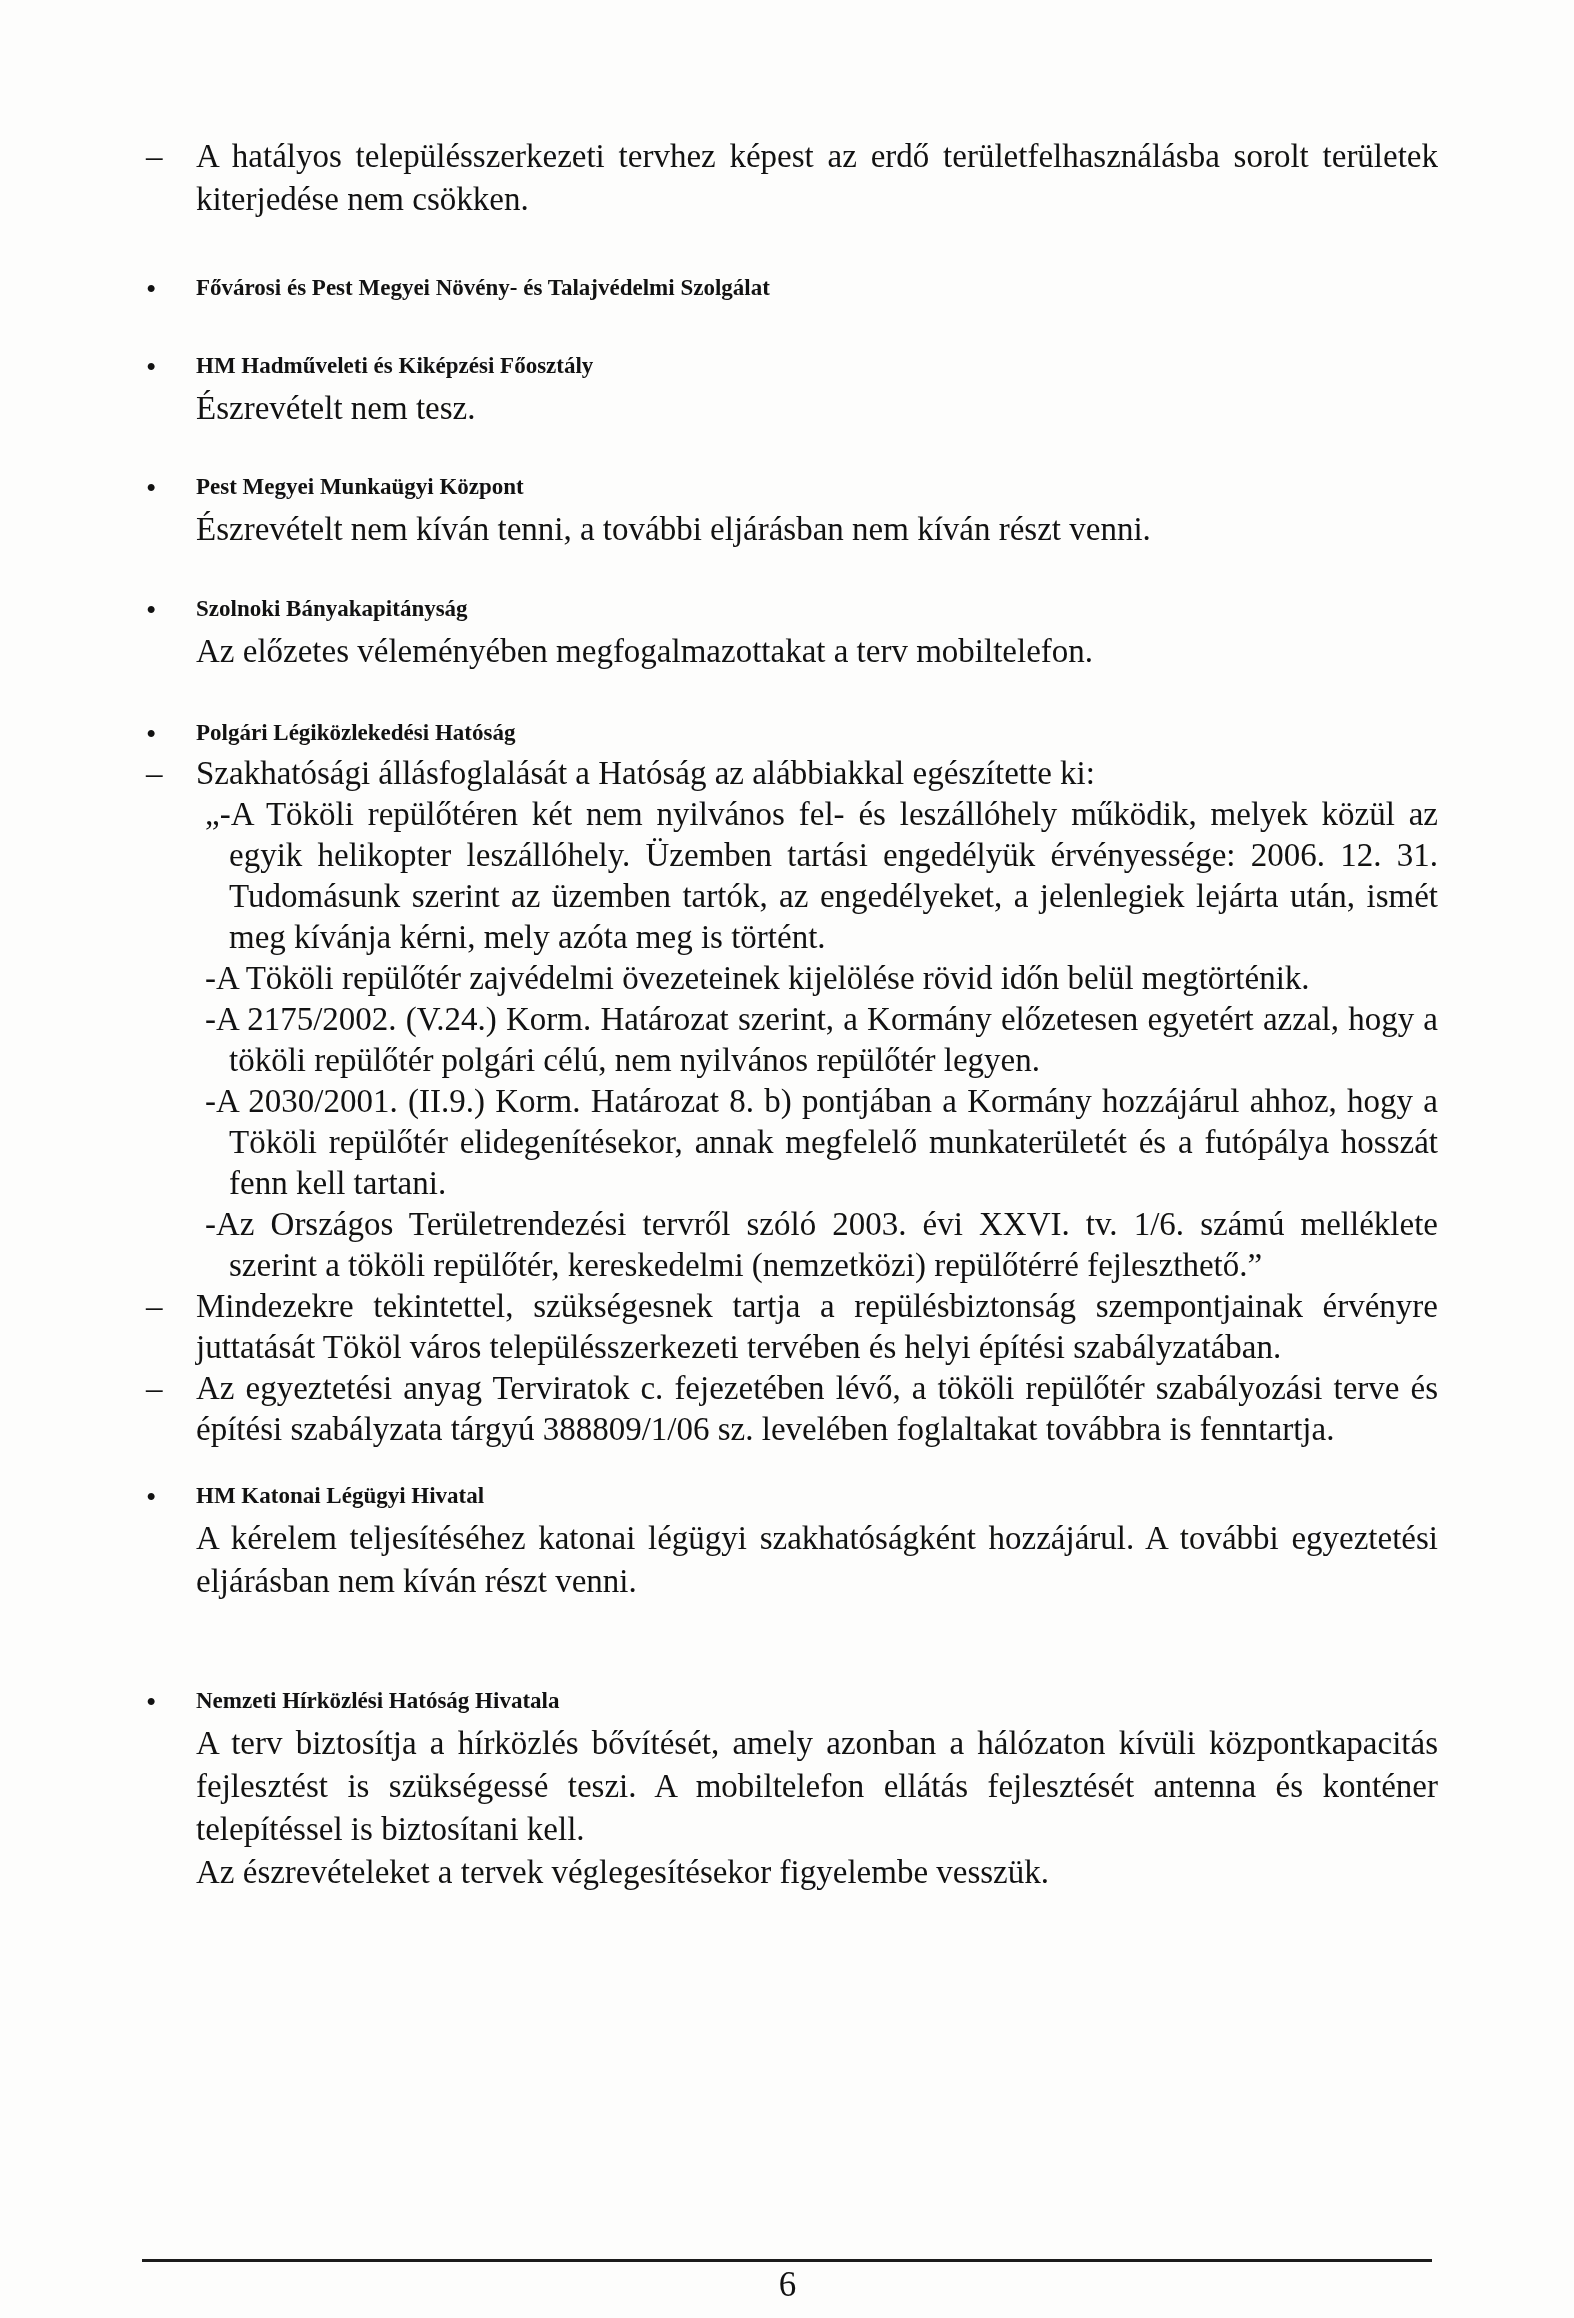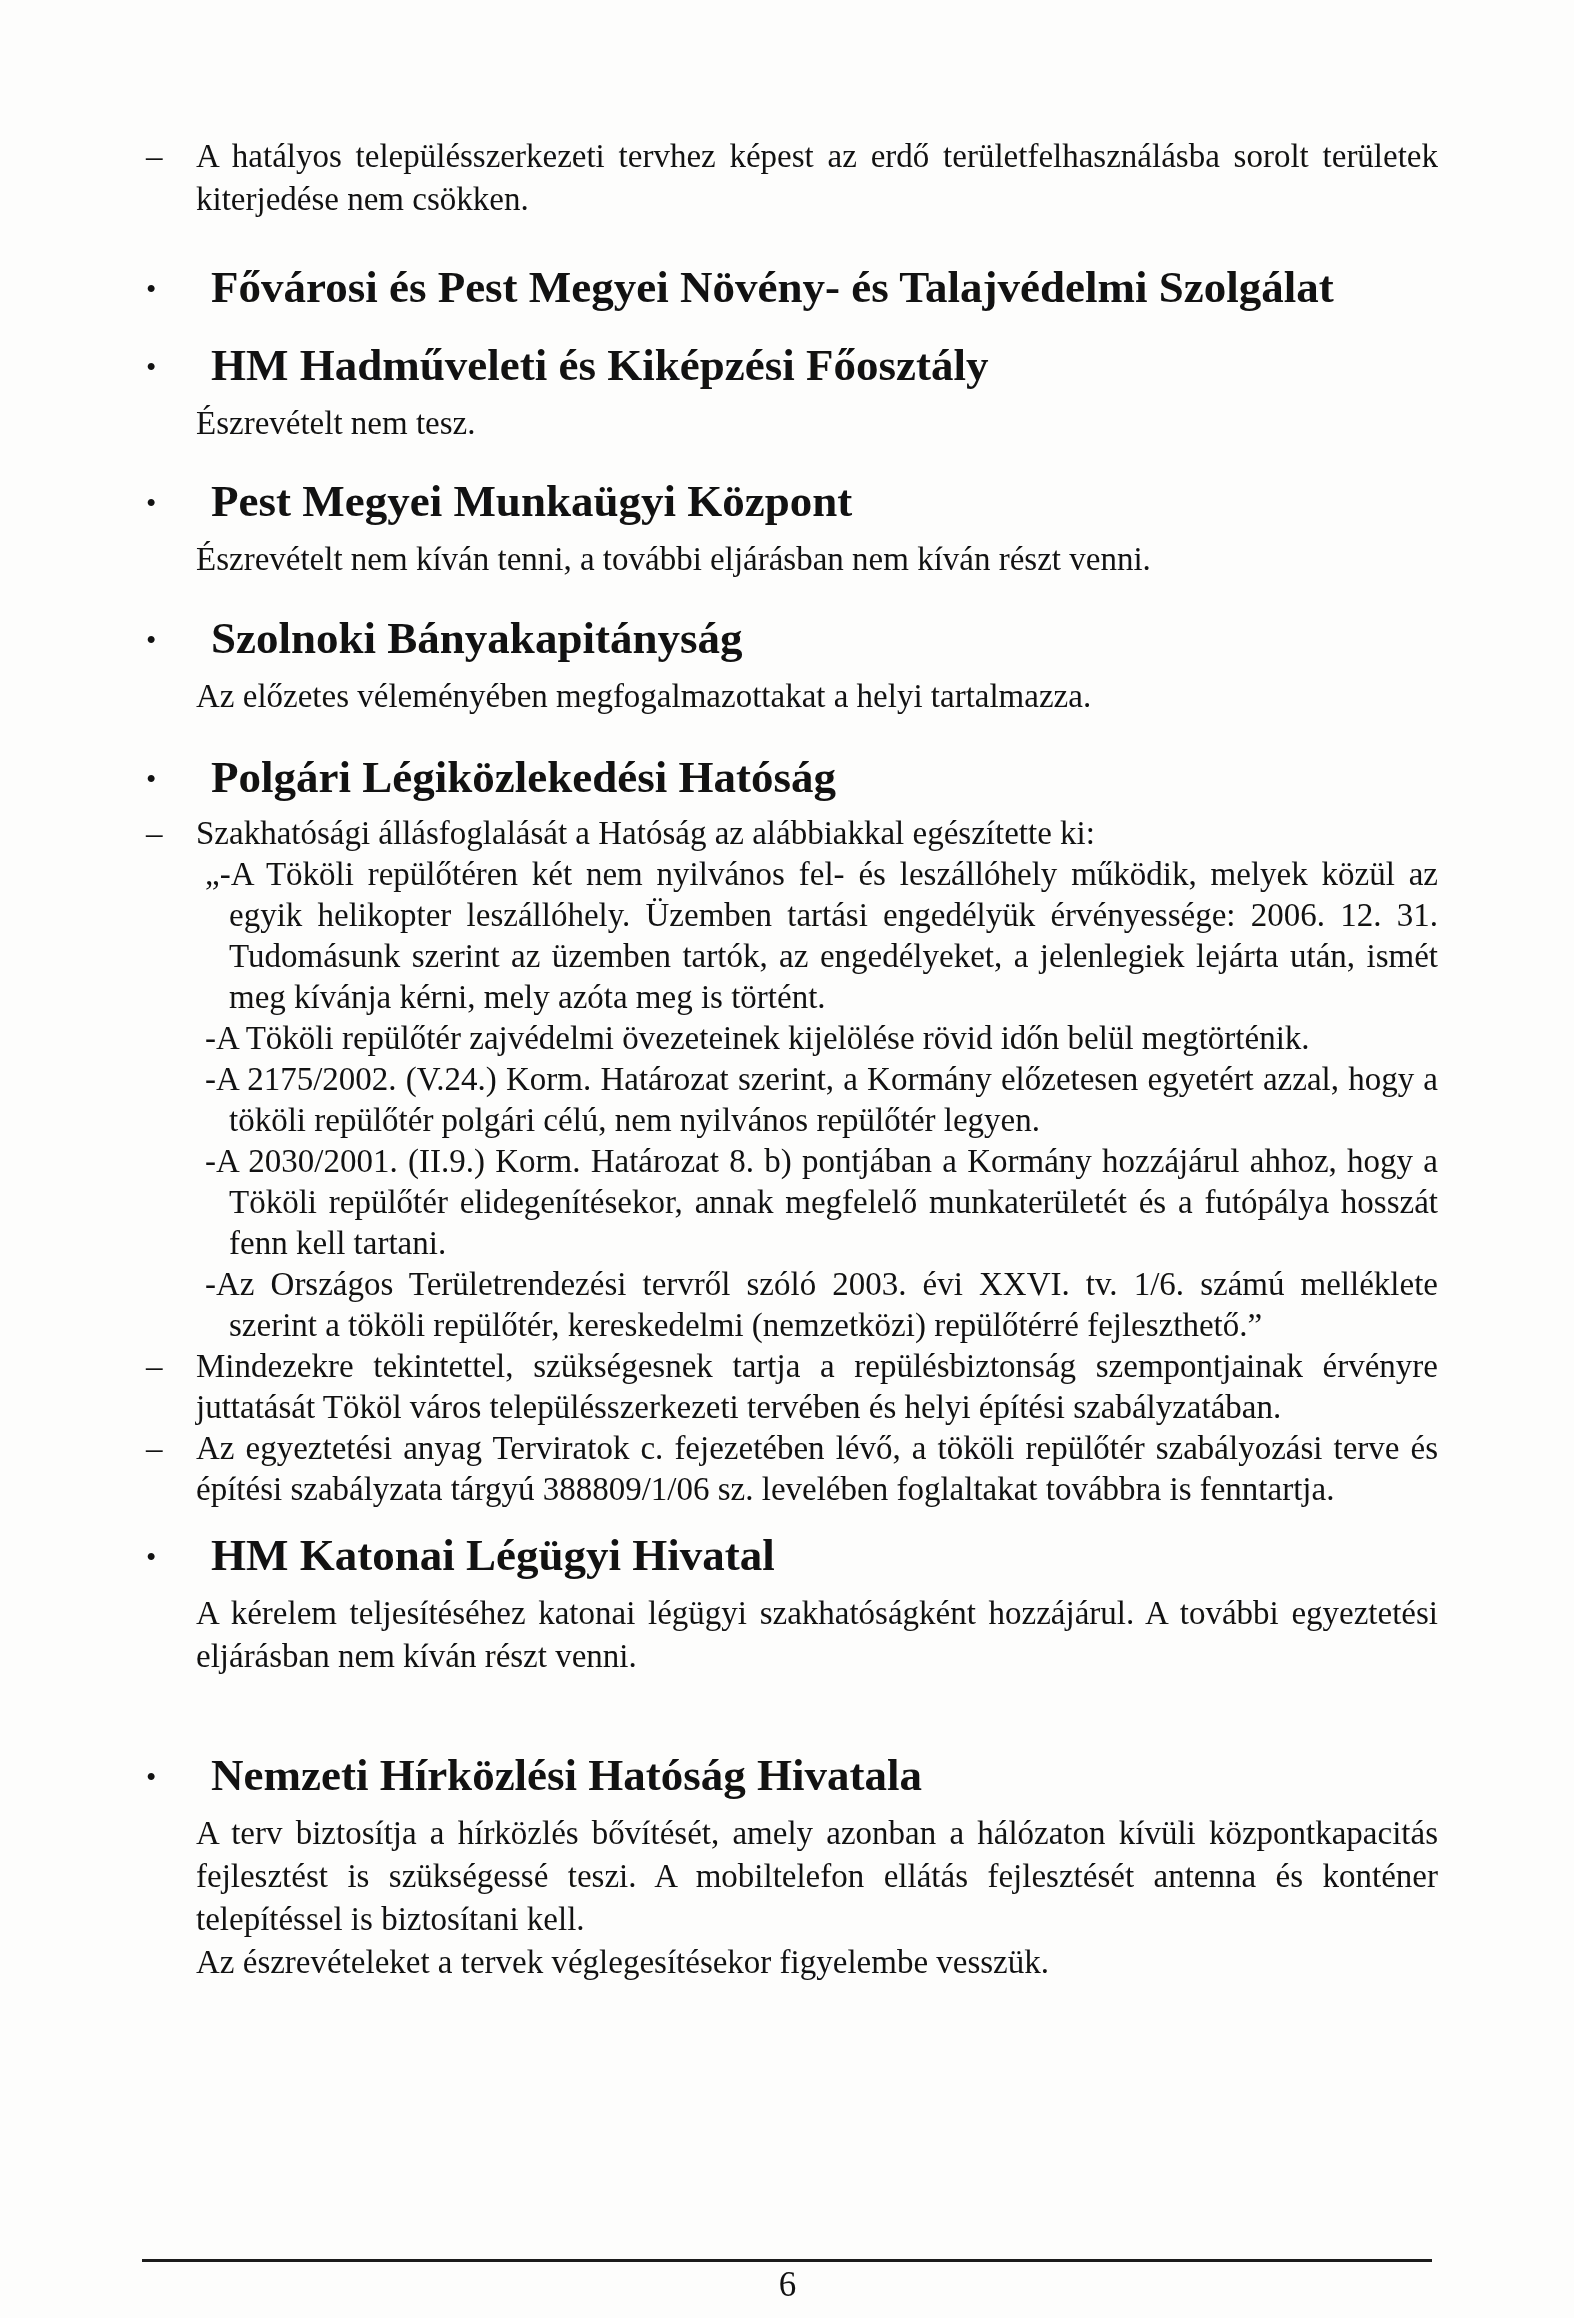--- a/index.html
+++ b/index.html
@@ -25,22 +25,22 @@
   .dash-item, .head-row { position:relative; }
   .marker {
     position:absolute;
     left:-50px; top:0;
     text-indent:0;
     font-weight:400;
   }
   .marker.bullet { font-size:29.5px; top:1.7px; }
   .intro-dash { margin-top:26px; }
   h2 {
-    margin:15px;
-    font-size:45px;
+    margin:0;
+    font-size:23px;
     line-height:43px;
     font-weight:700;
     text-align:left;
   }
   .sec-fovarosi  { margin-top:45px; }
   .sec-hm1       { margin-top:35px; }
   .sec-pest      { margin-top:35px; }
   .sec-szolnoki  { margin-top:36px; }
   .sec-polgari   { margin-top:39px; line-height:41px; }
   .sec-polgari h2 { line-height:41px; }
@@ -97,21 +97,21 @@
         <h2>Pest Megyei Munkaügyi Központ</h2>
       </div>
       <p>Észrevételt nem kíván tenni, a további eljárásban nem kíván részt venni.</p>
     </section>
 
     <section class="sec sec-szolnoki">
       <div class="head-row">
         <span class="marker bullet">•</span>
         <h2>Szolnoki Bányakapitányság</h2>
       </div>
-      <p>Az előzetes véleményében megfogalmazottakat a helyi tartalmazza.</p>
+      <p>Az előzetes véleményében megfogalmazottakat a terv mobiltelefon.</p>
     </section>
 
     <section class="sec sec-polgari">
       <div class="head-row">
         <span class="marker bullet">•</span>
         <h2>Polgári Légiközlekedési Hatóság</h2>
       </div>
       <div class="dash-item">
         <span class="marker">–</span>
         <span>Szakhatósági állásfoglalását a Hatóság az alábbiakkal egészítette ki:</span>

